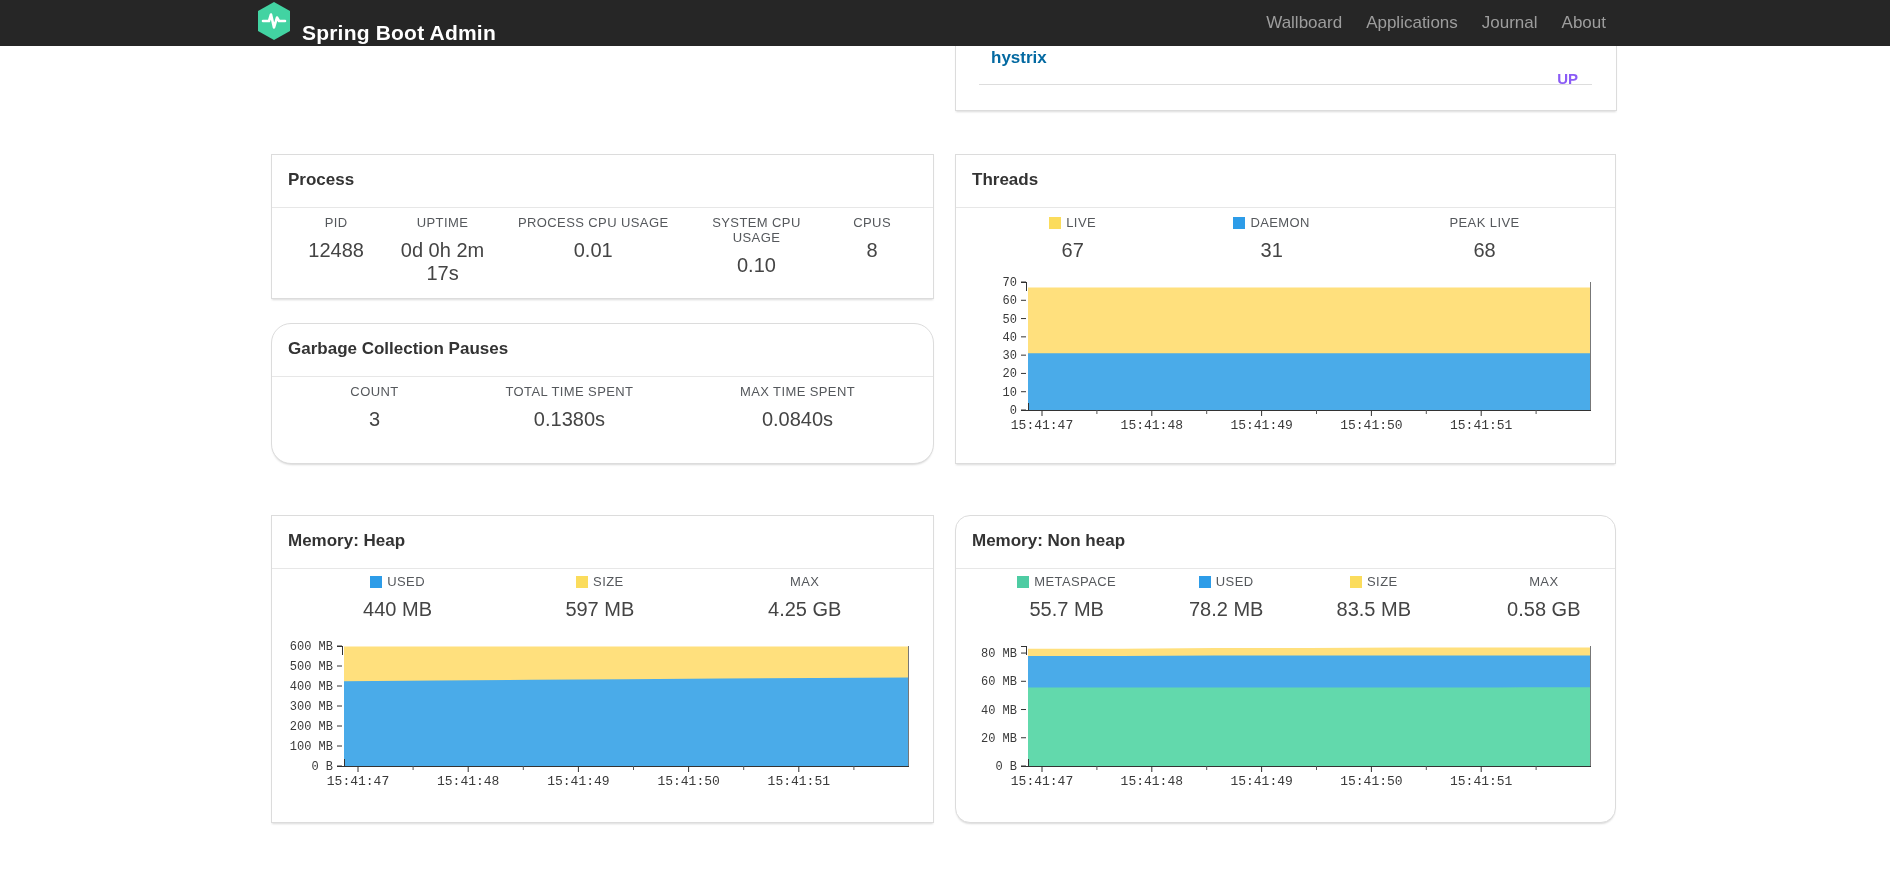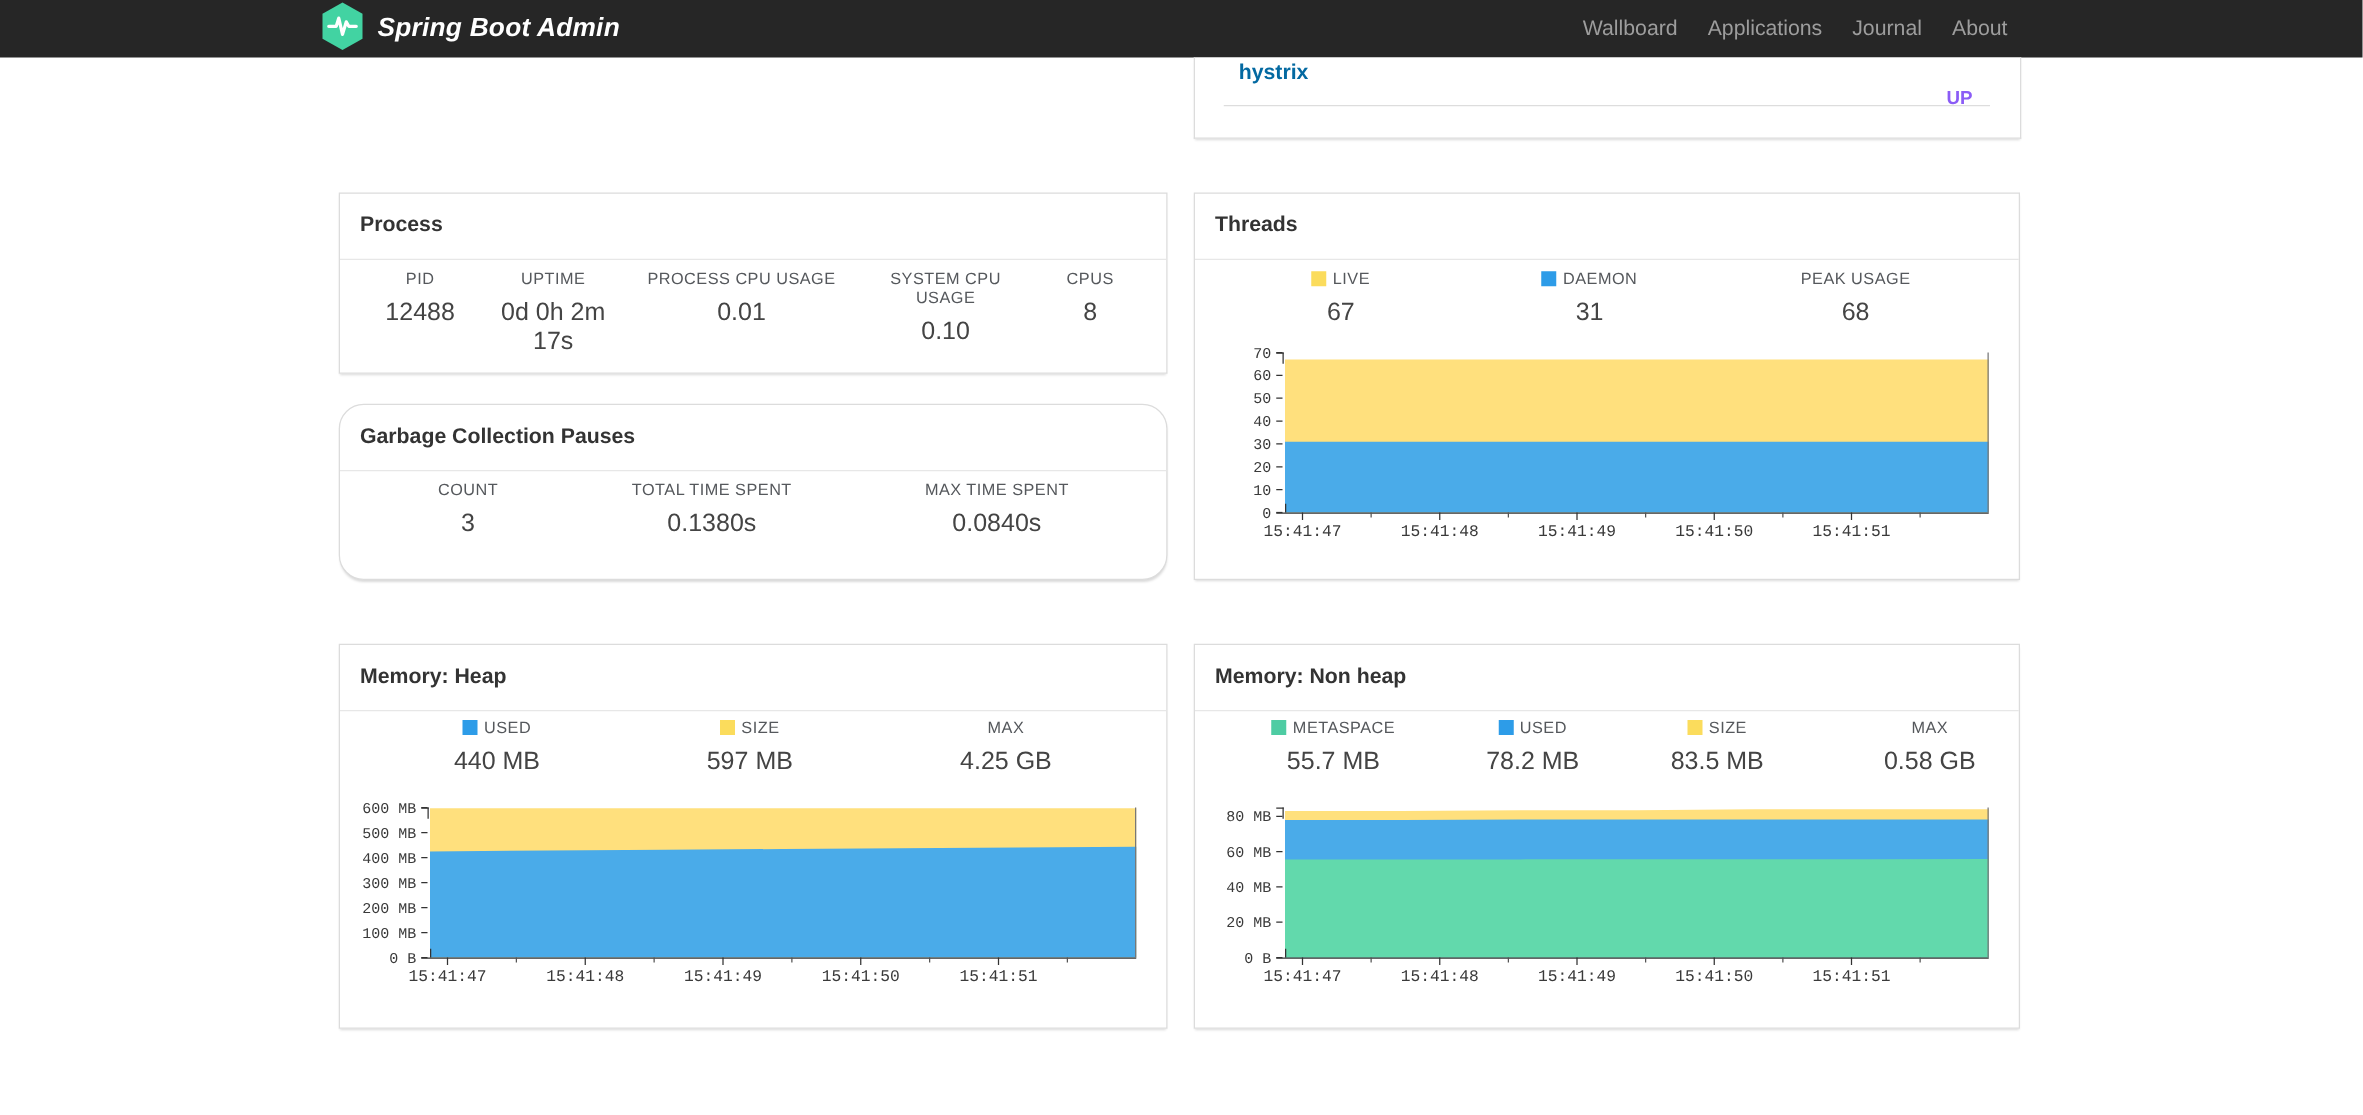--- a/index.html
+++ b/index.html
@@ -2,42 +2,42 @@
 <html><head>
 <meta charset="utf-8">
 <style>
   * { margin:0; padding:0; box-sizing:border-box; }
   html,body { width:1890px; height:892px; background:#fff; overflow:hidden;
               font-family:"Liberation Sans", sans-serif; }
 
   
   .navbar { position:absolute; left:0; top:0; width:1890px; height:46px; background:#262626; }
   .navbar-inner { width:1346px; margin:0 auto; height:46px; display:flex; align-items:center; }
-  .brand { display:flex; align-items:center; gap:10px; margin-left:-16px; cursor:pointer;font-style:italic; }
+  .brand { display:flex; align-items:flex-end; gap:10px; margin-left:-16px; cursor:pointer; }
   .brand-title { color:#fff; font-size:21px; font-weight:bold; letter-spacing:.2px; }
   .nav-links { margin-left:auto; list-style:none; display:flex; }
   .nav-links li a { display:block; padding:0 12px; color:#9d9d9d; font-size:17px; text-decoration:none; line-height:46px; }
 
   
   .card { position:absolute; background:#fff; border:1px solid #dcdcdc;
           box-shadow:0 2px 2px -1px rgba(0,0,0,.15); }
   .card-header { height:53px; padding:15px 16px; font-size:17px; font-weight:bold; color:#333;
                  border-bottom:1px solid #e7e7e7; }
 
   
   #app-card { left:955px; top:46px; width:662px; height:65px; border-top:none; }
   .app-name { position:absolute; left:35px; top:2px; font-size:17px; font-weight:bold; color:#0369a1; }
   .app-status { position:absolute; right:38px; top:4px; font-size:15px; font-weight:bold; }
   .app-divider { position:absolute; left:23px; right:24px; top:38px; height:1px; background:#ddd; }
 
   #process-card { left:271px; top:154px; width:663px; height:145px; }
   #gc-card      { left:271px; top:323px; width:663px; height:141px;border-radius:20px; }
   #threads-card { left:955px; top:154px; width:661px; height:310px; }
   #heap-card    { left:271px; top:515px; width:663px; height:308px; }
-  #nonheap-card { left:955px; top:515px; width:661px; height:308px; }
+  #nonheap-card { left:955px; top:515px; width:661px; height:308px;border-radius:15px; }
 
   
   .stats { display:flex; width:100%; }
   .stats.mt22 { margin-top:7px; }
   .stats.mt20 { margin-top:5px; }
   .stat { text-align:center; }
   .stat-label { font-size:13px; color:#55585c; letter-spacing:.4px; display:flex;
                 align-items:center; justify-content:center; gap:5px; }
   .sq { width:12px; height:12px; display:inline-block; }
   .stat-value { font-size:20px; color:#444; margin-top:9px; font-weight:normal; }
@@ -161,21 +161,21 @@
         </div>
         <div class="stat" style="width: 25%;">
           <div class="stat-label">
             <span class="sq" style="background: rgb(45, 156, 232);"></span>
             <span>DAEMON</span>
           </div>
           <div class="stat-value">31</div>
         </div>
         <div class="stat" style="width: 39.6%;">
           <div class="stat-label">
-            <span>PEAK USAGE</span>
+            <span>PEAK LIVE</span>
           </div>
           <div class="stat-value">68</div>
         </div>
       </div>
     <svg class="chart" id="threads-chart" width="629" height="160">
         <polygon points="56,134 56.0,11.5 149.8,11.5 243.7,11.5 337.5,11.5 431.3,11.5 525.2,11.5 619.0,11.5 619,134" fill="#ffe07d"></polygon>
         <polygon points="56,134 56.0,77.3 149.8,77.3 243.7,77.3 337.5,77.3 431.3,77.3 525.2,77.3 619.0,77.3 619,134" fill="#4aabe9"></polygon>
         <line x1="49" y1="134.5" x2="619" y2="134.5" stroke="#333" stroke-width="1"></line>
         <line x1="618.5" y1="6" x2="618.5" y2="134" stroke="#777" stroke-width="1"></line>
         <line x1="49" y1="6.5" x2="55" y2="6.5" stroke="#333"></line>

